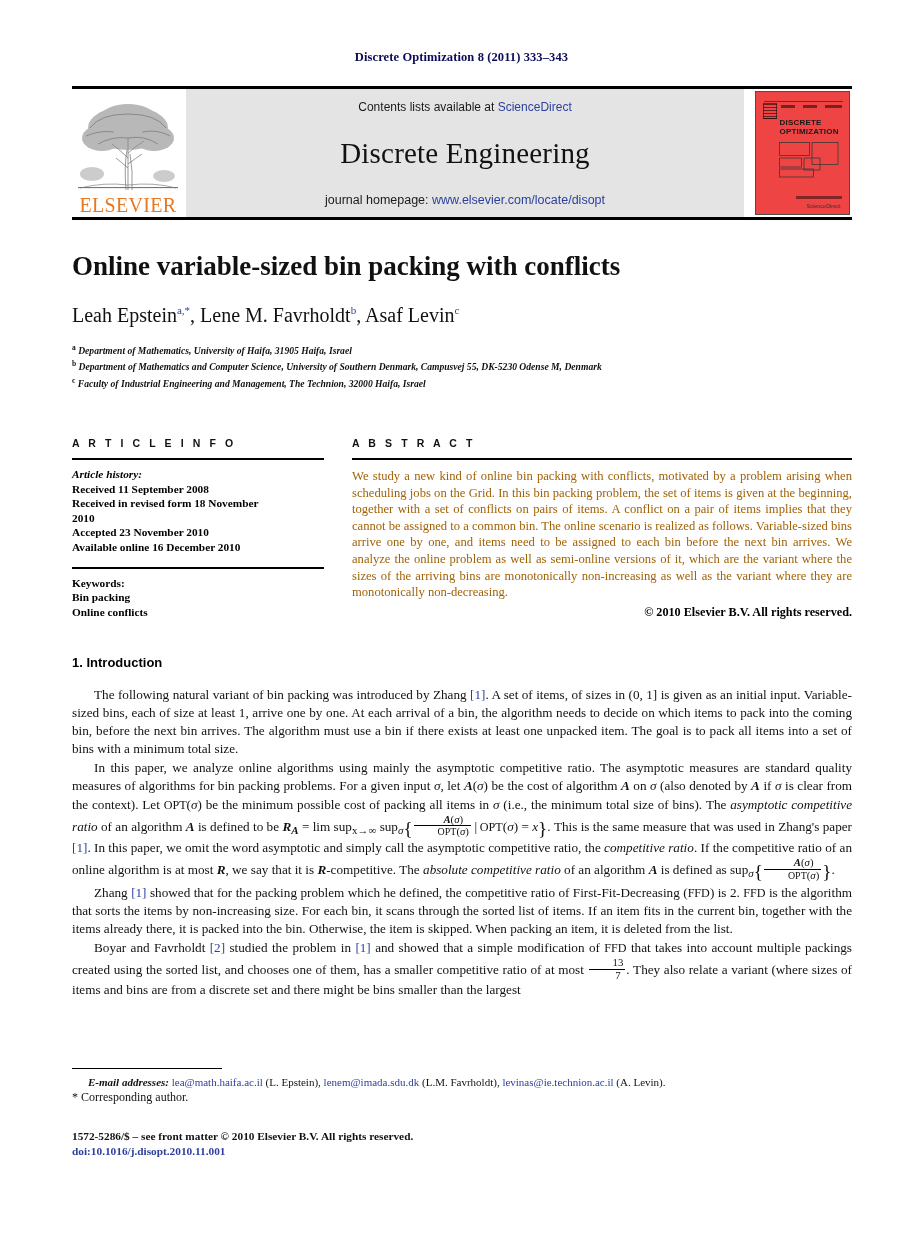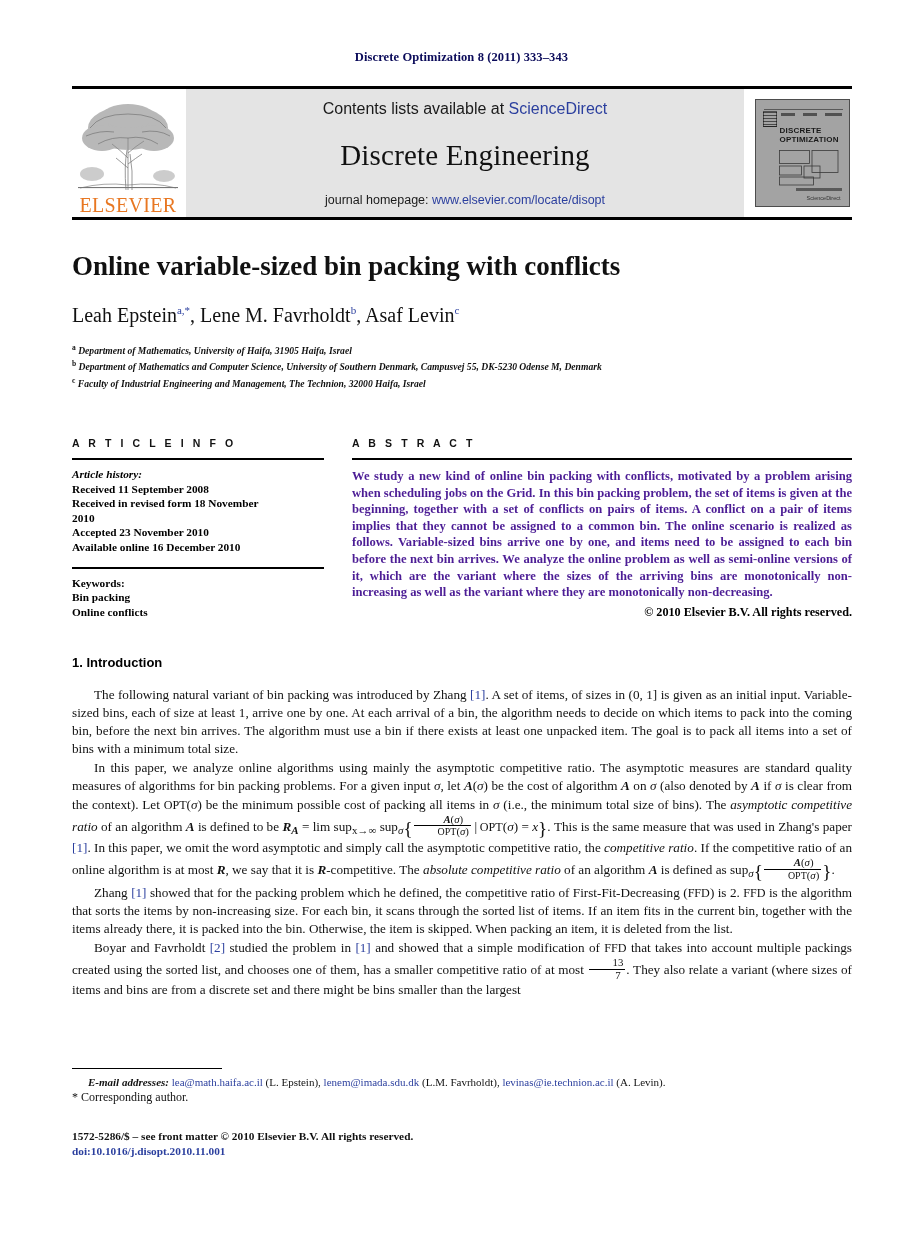--- a/index.html
+++ b/index.html
@@ -77,21 +77,21 @@
     flex-direction: column;
     justify-content: space-between;
     align-items: center;
     padding: 11px 0 10px 0;
     box-sizing: border-box;
     margin-right: 8px;
     margin-left: 2px;
   }
   .contents-line {
     font-family: "Liberation Sans", sans-serif;
-    font-size: 16px;
+    font-size: 12px;
     color: #1a1a1a;
   }
   .contents-line .sd { color: #2b3f9e; }
   .journal-name {
     font-family: "Liberation Serif", serif;
     font-size: 29px;
     letter-spacing: .2px;
     color: #111;
   }
   .homepage-line {
@@ -102,22 +102,22 @@
   .homepage-line .url { color: #2b3f9e; }
   .cover-thumb {
     flex: 0 0 100px;
     width: 100px;
     display: flex;
     align-items: center;
     justify-content: center;
   }
   .cover-box {
     width: 95px;
-    height: 108px;
-    background: #a3a3a3;
+    height: 124px;
+    background: #ef4444;
     border: 1px solid #4d4d4d;
     position: relative;
     box-sizing: border-box;
   }
   .cover-top-rule {
     position: absolute; left: 8px; right: 6px; top: 9px;
     height: 1px; background: rgba(0,0,0,.45);
   }
   .cover-els {
     position: absolute; left: 7px; top: 11px;
@@ -200,23 +200,23 @@
   }
   .rule-thick { border-top: 2px solid #000; }
   .info-block { padding-top: 7px; font-size: 11.3px; line-height: 14.6px; font-weight: bold; }
   .info-block .ttl { font-style: italic; }
   .info-sep { border-top: 2px solid #000; margin-top: 12px; }
   .kw-block { padding-top: 7px; font-size: 11.3px; line-height: 14.6px; font-weight: bold; }
   .abs-text {
     padding-top: 8px;
     font-size: 12.6px;
     line-height: 16.6px;
-    font-weight: bold;
+    font-weight: normal;
     text-align: justify;
-    color: #4c1d95;
+    color: #a16207;
   }
   .abs-copy { text-align: right; margin-top: 4px; font-weight: bold; font-size: 12.2px; }
 
   
   .body-sec { position: absolute; left: 64px; top: 655px; width: 780px; }
   .h2 {
     font-family: "Liberation Sans", sans-serif;
     font-size: 13px;
     font-weight: bold;
     margin: 0 0 16px 0;

